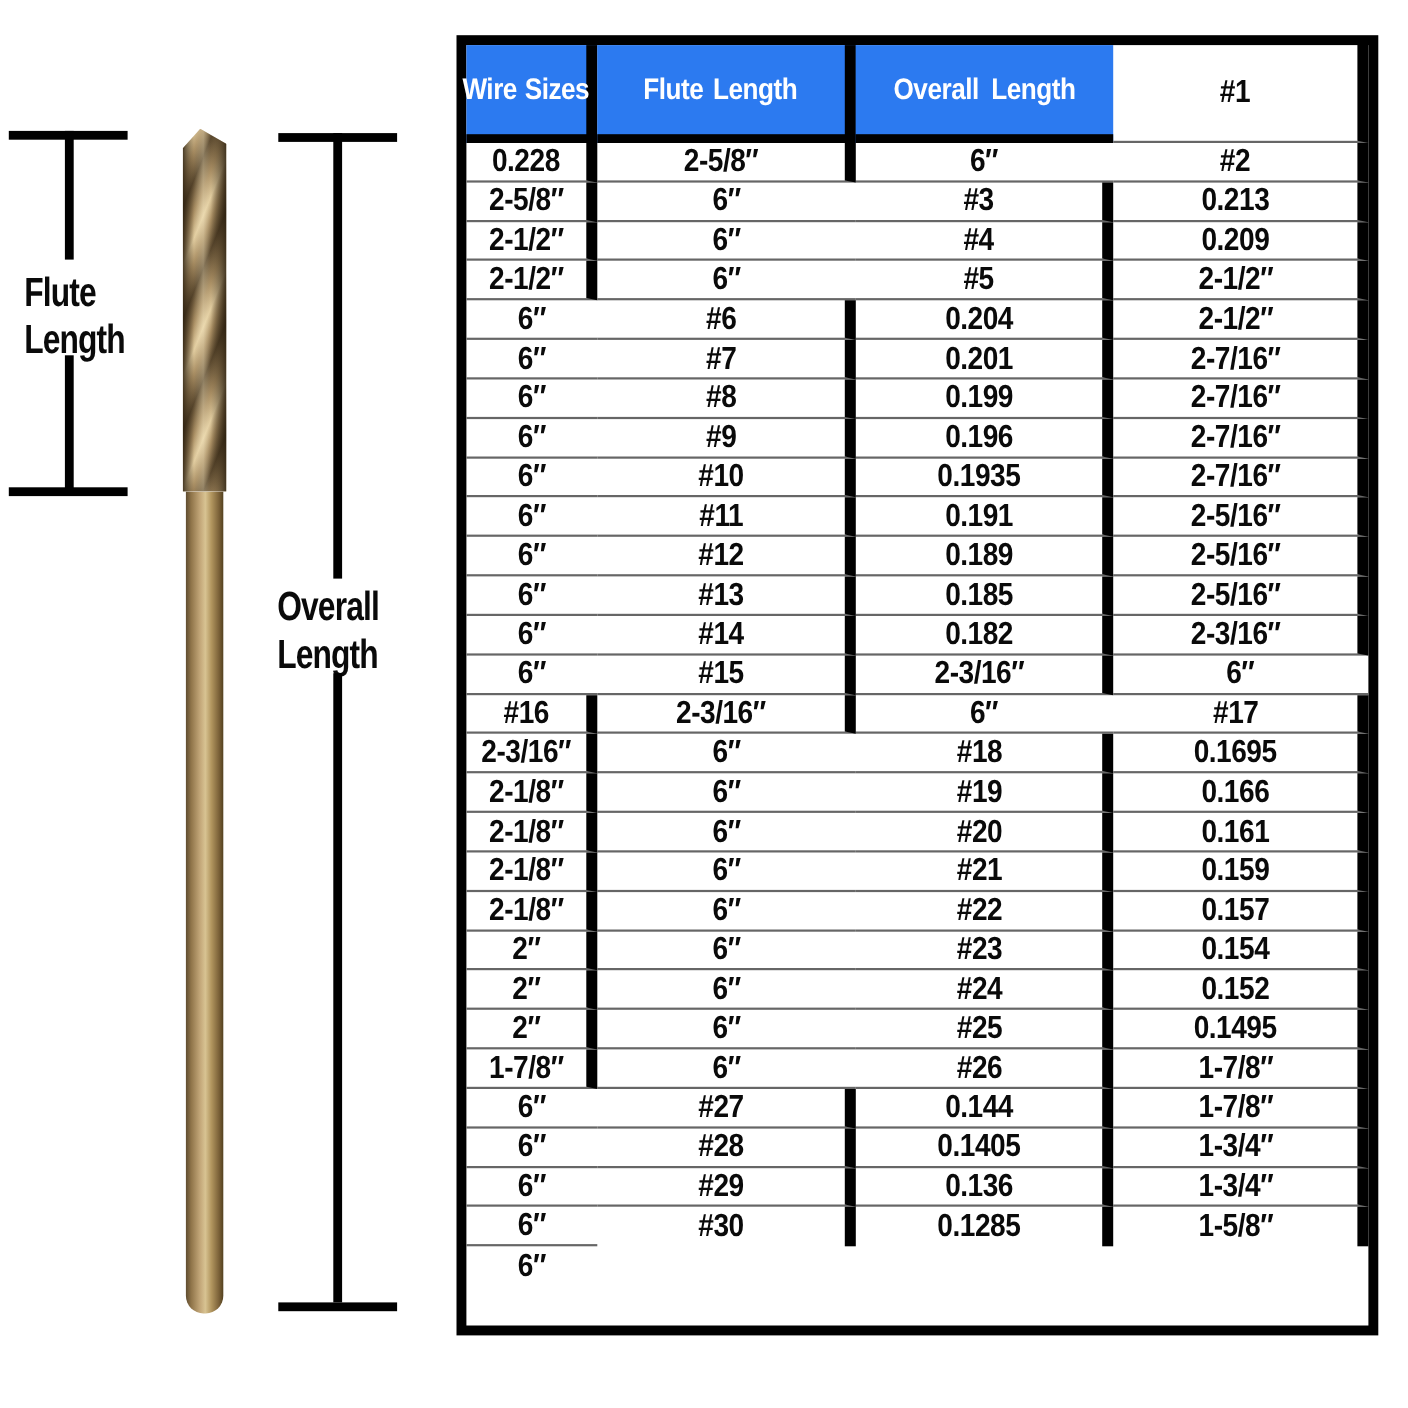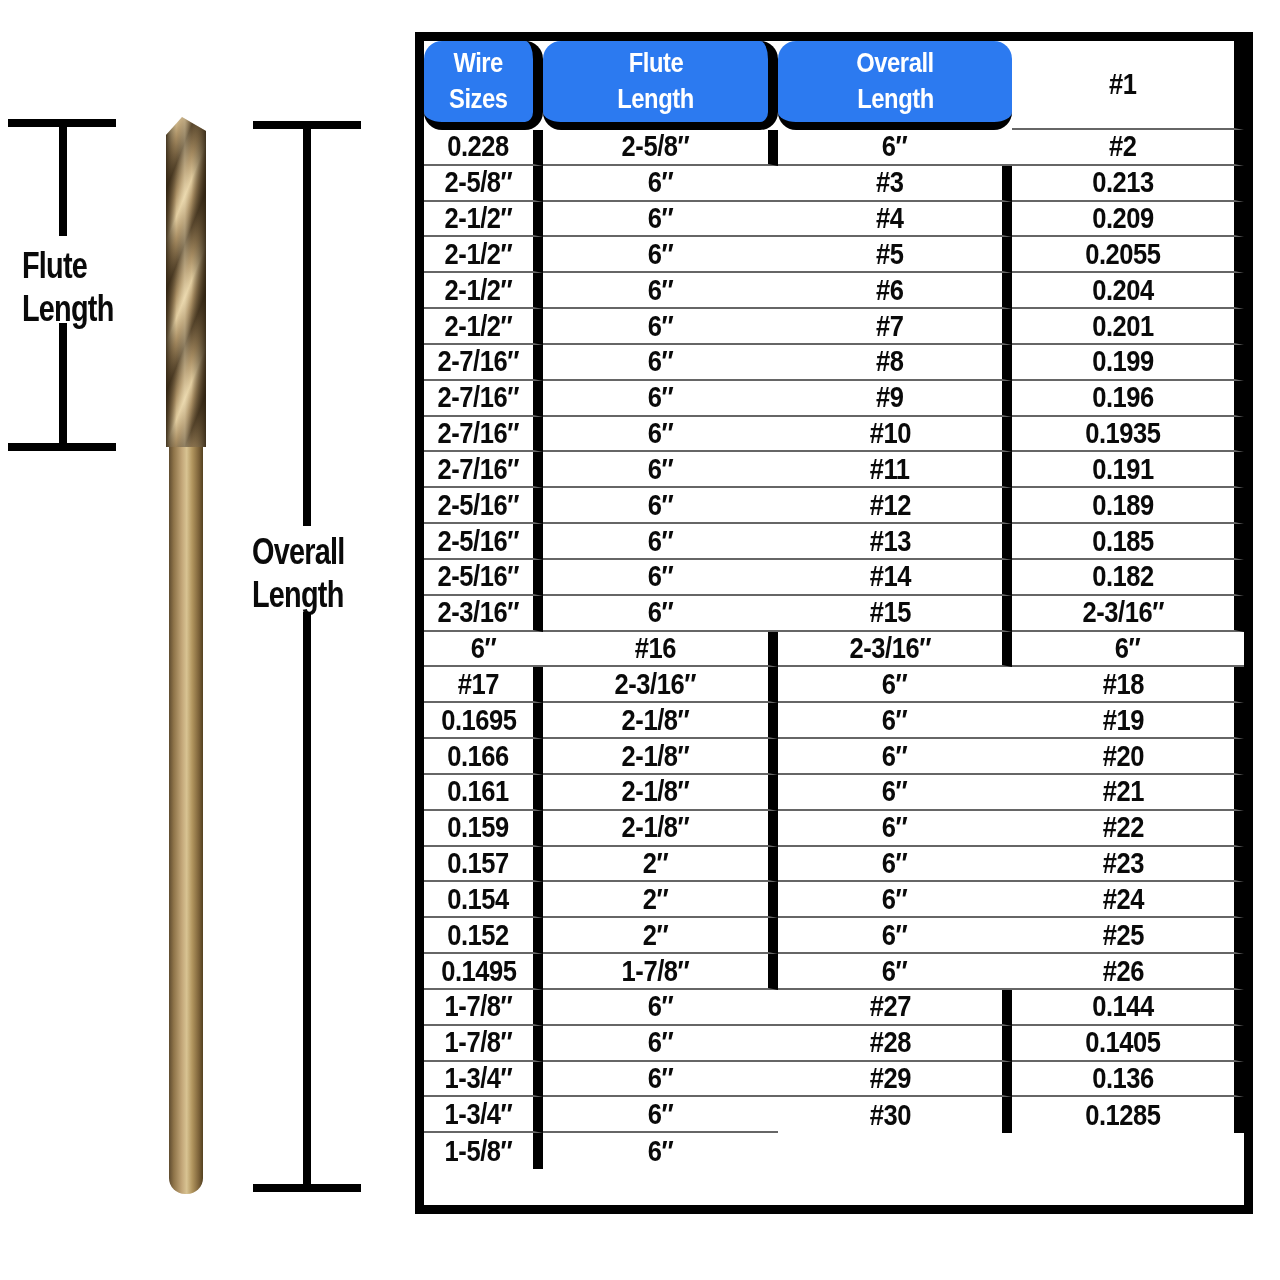--- a/index.html
+++ b/index.html
@@ -38,22 +38,22 @@
   
   .spec-table{
     position:absolute;left:415px;top:32px;width:838px;height:1182px;
     border:9px solid var(--table-border);background:#ffffff;
     display:grid;grid-template-columns:119px 235px 234px 1fr;
     grid-template-rows:89px repeat(30,1fr);
   }
   .hcell{
     background:var(--header-bg);color:var(--header-text);
     border-right:10px solid var(--table-border);border-bottom:8px solid var(--table-border);
-    display:flex;flex-direction:column;align-items:center;justify-content:center;
-    font-weight:bold;font-size:27px;line-height:1.32;border-radius:18px;
+    display:flex;flex-direction:row;align-items:center;justify-content:center;
+    font-weight:bold;font-size:27px;line-height:1.32;
   }
   .hcell.c3{border-right:none;}
   .cell{
     border-right:10px solid var(--table-border);border-bottom:2px solid var(--row-divider);
     display:flex;align-items:center;justify-content:center;
     font-weight:bold;font-size:29px;
   }
   .cell.c3{border-right:none;}
   .cell.last-row{border-bottom:none;text-align:center;}
   .cond{display:inline-block;transform:scaleX(0.88);letter-spacing:-0.5px;white-space:nowrap;}
@@ -144,23 +144,20 @@
       </div>
       <div class="cell c2">
         <span class="cond">2-1/2″</span>
       </div>
       <div class="cell c3">
         <span class="cond">6″</span>
       </div>
       <div class="cell c0">
         <span class="cond">#5</span>
       </div>
-      <div class="cell c1">
-        <span class="cond">0.2055</span>
-      </div>
       <div class="cell c2">
         <span class="cond">2-1/2″</span>
       </div>
       <div class="cell c3">
         <span class="cond">6″</span>
       </div>
       <div class="cell c0">
         <span class="cond">#6</span>
       </div>
       <div class="cell c1">

